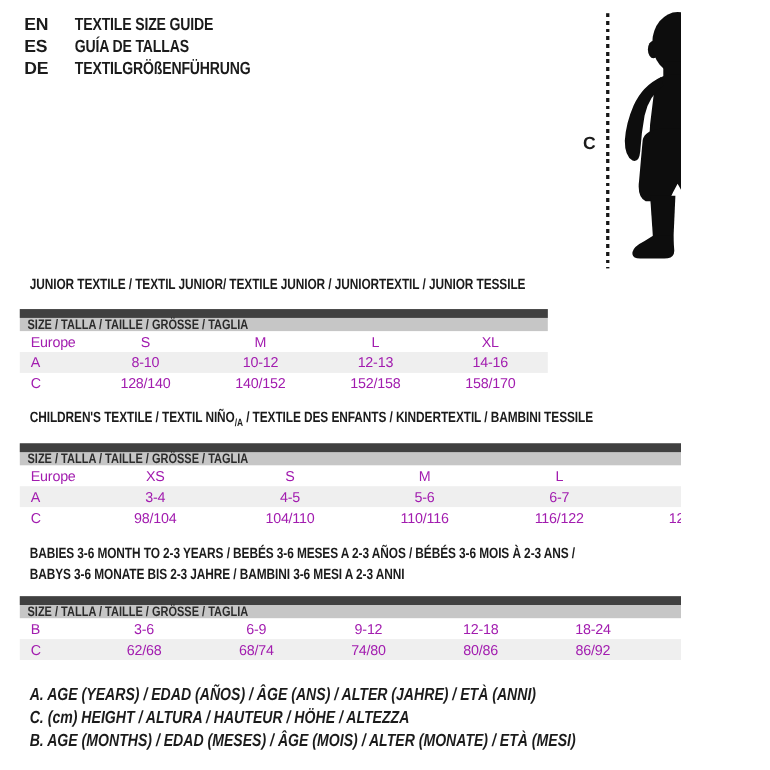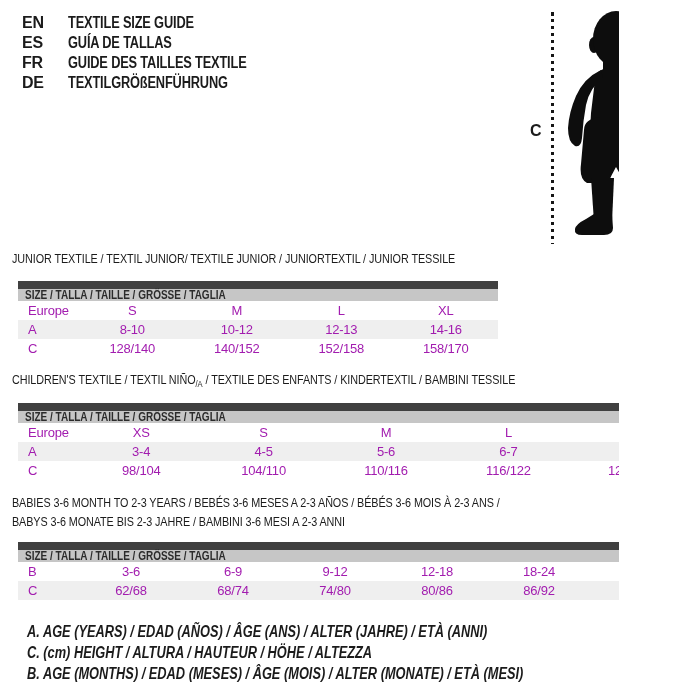--- a/index.html
+++ b/index.html
@@ -14,21 +14,21 @@
   .lang-row{display:flex;height:20px;align-items:center;font-weight:bold;font-size:16px;letter-spacing:-0.2px;}
   .lang-code{width:46px;}
 
   
   .c-label{position:absolute;top:122px;left:530px;font-weight:bold;font-size:16px;}
   .dotted{position:absolute;left:551px;top:12px;width:3px;height:232px;
     background:repeating-linear-gradient(#161616 0 3.5px, transparent 3.5px 7px);}
   .fig{position:absolute;left:558px;top:8px;}
 
   
-  .sec-title{position:absolute;left:12px;font-size:13.5px;font-weight:normal;white-space:nowrap;letter-spacing:-0.1px;}
+  .sec-title{position:absolute;left:27px;font-size:13.5px;font-weight:bold;white-space:nowrap;letter-spacing:-0.1px;}
   .sub{font-size:9.5px;vertical-align:-3px;}
   .sec3{line-height:19px;}
 
   
   .table{position:absolute;left:18px;}
   .size-bar{height:20px;background:#c6c6c6;border-top:8px solid #404040;display:flex;align-items:center;
     padding-left:7px;box-sizing:border-box;font-size:12.5px;font-weight:bold;color:#2b2b2b;}
   .trow{display:flex;height:19px;align-items:center;font-size:13px;color:#a21caf;letter-spacing:-0.2px;}
   .trow.stripe{background:#efefef;}
   .tlabel{width:62px;padding-left:10px;box-sizing:border-box;}
@@ -50,24 +50,20 @@
 <div class="canvas">
 
   <div class="lang-block">
     <div class="lang-row">
       <span class="lang-code">EN</span>
       <span class="cond">TEXTILE SIZE GUIDE</span>
     </div>
     <div class="lang-row">
       <span class="lang-code">ES</span>
       <span class="cond">GUÍA DE TALLAS</span>
-    </div>
-    <div class="lang-row">
-      <span class="lang-code">FR</span>
-      <span class="cond">GUIDE DES TAILLES TEXTILE</span>
     </div>
     <div class="lang-row">
       <span class="lang-code">DE</span>
       <span class="cond">TEXTILGRÖßENFÜHRUNG</span>
     </div>
   </div>
 
   <span class="c-label">C</span>
   <div class="dotted"></div>
   <svg class="fig" width="142" height="238" viewBox="0 0 142 238">

